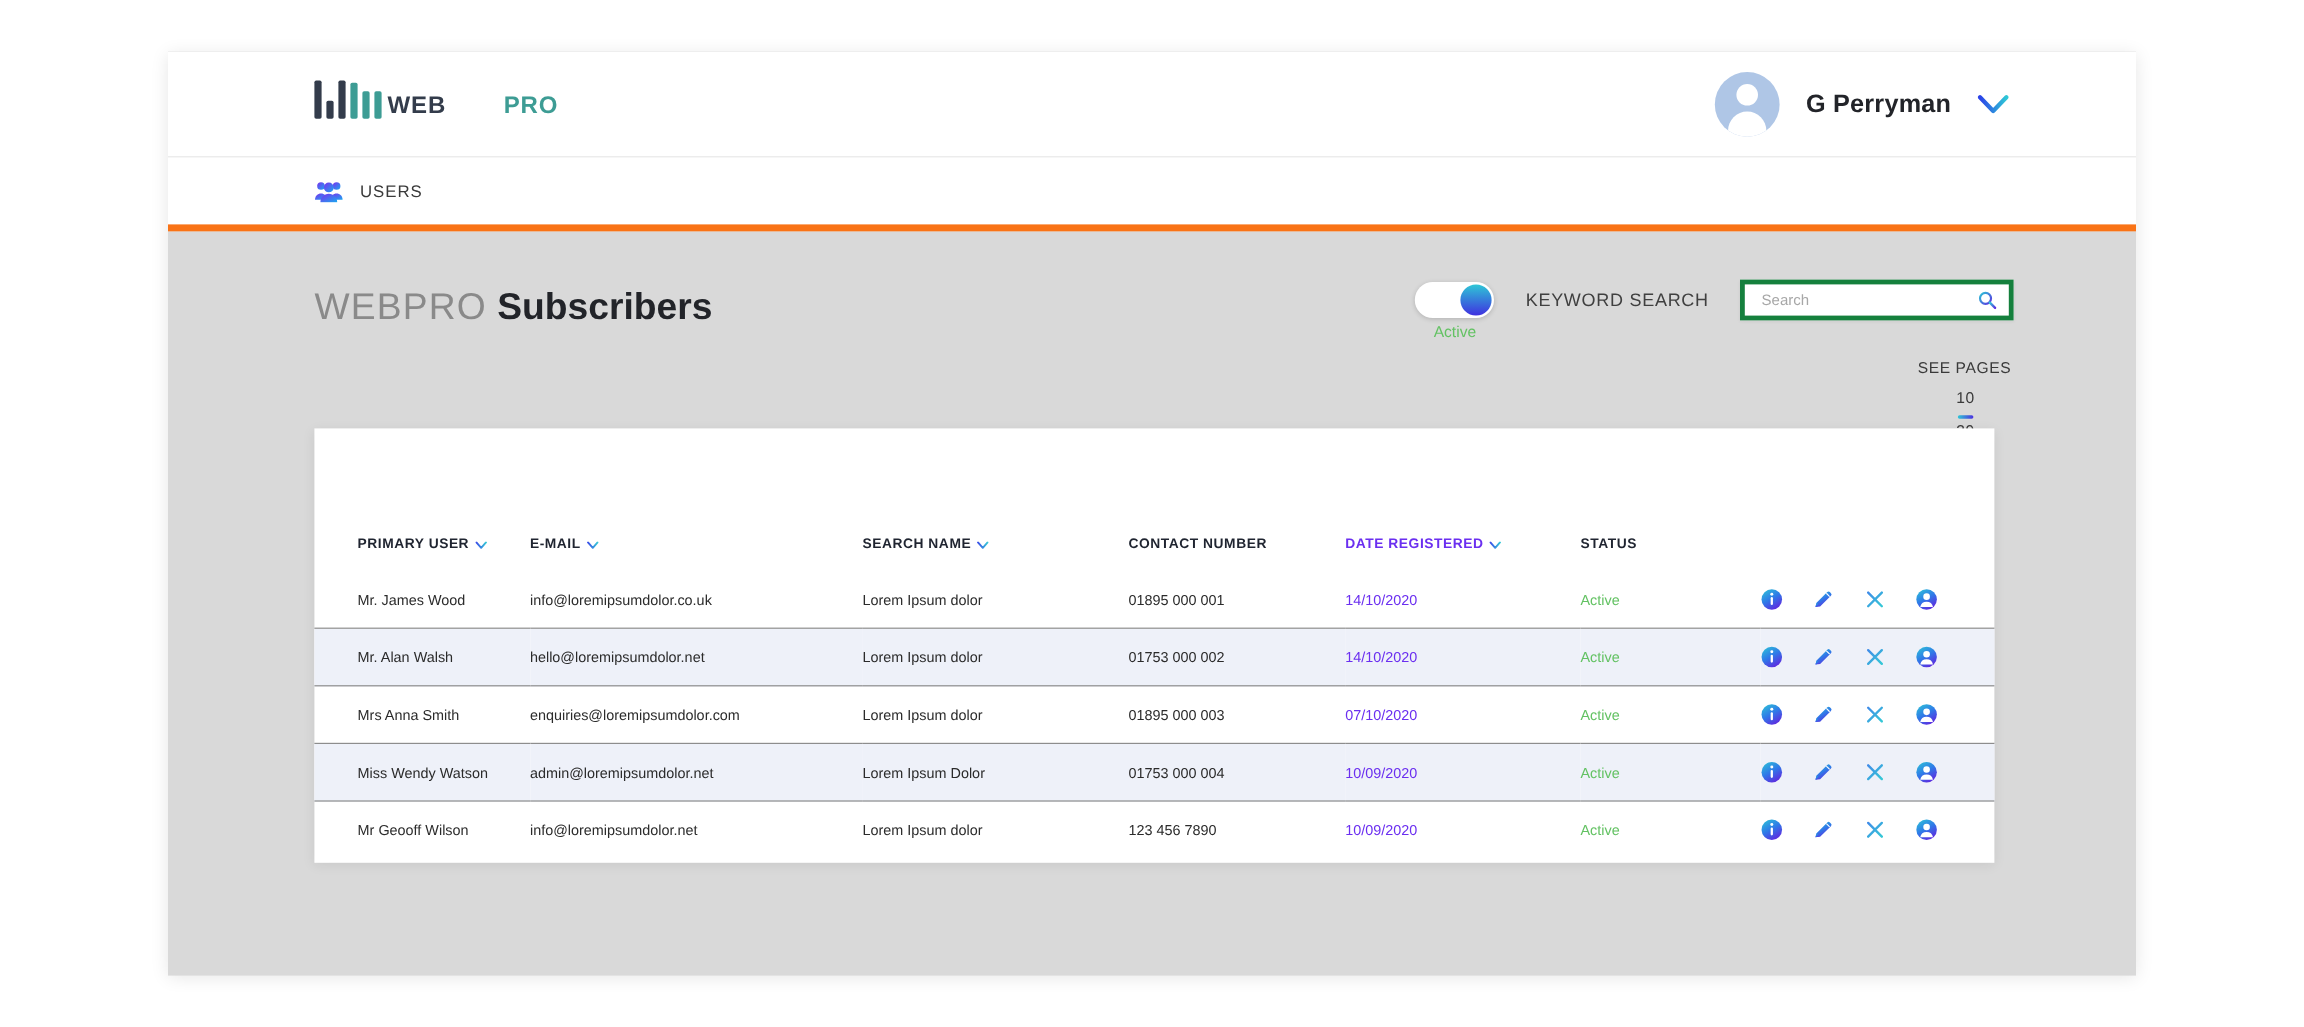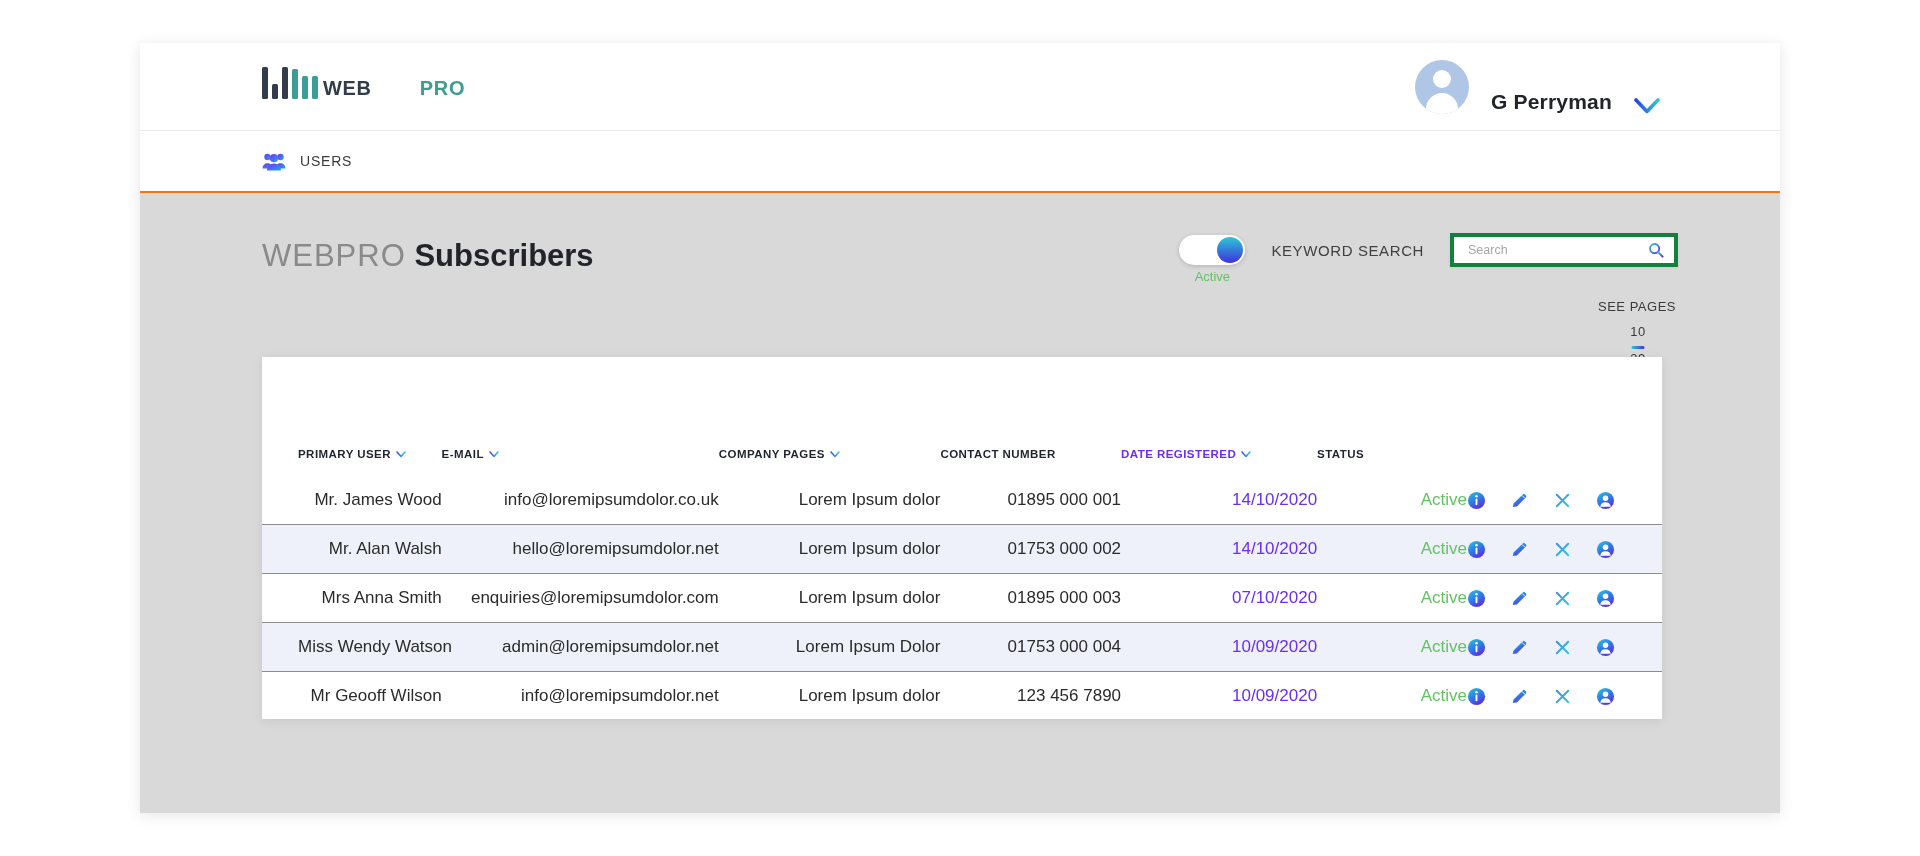--- a/index.html
+++ b/index.html
@@ -53,23 +53,23 @@
     font-weight: bold;
     letter-spacing: 0.7px;
     line-height: 1;
     padding-bottom: 1px;
   }
   .logo-web { color: #333c4b; }
   .logo-pro { color: #3d9c94; margin-left: 48px; }
 
   .user-area {
     position: absolute;
-    right: 120px; top: 50%;
+    right: 106px; top: 50%;
     transform: translateY(-50%);
-    display: flex; align-items: flex-end; gap: 22px;
+    display: flex; align-items: center; gap: 22px;
   }
   .avatar {
     width: 54px; height: 54px; border-radius: 50%;
     background: #afc6e6;
     position: relative; overflow: hidden;
   }
   .avatar::before {
     content: ""; position: absolute;
     width: 18px; height: 18px; border-radius: 50%;
     background: #ffffff; left: 18px; top: 10px;
@@ -83,21 +83,21 @@
     font-size: 21px; font-weight: bold; color: #222429;
     letter-spacing: 0.2px;
   }
   .chev-big { width: 26px; height: 16px; }
 
   
   .navbar {
     height: 62px;
     background: #ffffff;
     display: flex; align-items: center;
-    border-bottom: 2px solid #f97316;
+    border-bottom: 6px solid #f97316;
   }
   .nav-item {
     display: flex; align-items: center; gap: 14px;
     margin-left: 122px;
     cursor: pointer;
   }
   .nav-label {
     font-size: 14px; color: #3a3a3a; letter-spacing: 0.8px;
   }
 
@@ -204,26 +204,25 @@
   col.c-email   { width: 270px; }
   col.c-company { width: 216px; }
   col.c-phone   { width: 176px; }
   col.c-date    { width: 191px; }
   col.c-status  { width: 146px; }
   col.c-act     { width: 190px; }
 
   thead th:first-child, tbody td:first-child { padding-left: 36px; }
 
   tbody td {
-    font-size: 17px;
+    font-size: 12px;
     color: #2b2b2b;
     padding: 14px 0;
     height: 45px;
     white-space: nowrap;
-    text-align: right;
   }
   tbody tr.alt { background: #eef1f9; }
   tbody tr.alt td { border-top: 1px solid #8d8d8d; border-bottom: 1px solid #8d8d8d; }
   td.date   { color: #6b2ff0; }
   td.status { color: #63c263; }
 
   .actions { display: flex; align-items: center; gap: 24px; }
   .act-btn { width: 19px; height: 19px; cursor: pointer; display:block; }
 
   .spacer-row td { height: 56px; border: none; }
@@ -355,21 +354,21 @@
               <th>
                 <span class="hd">
                   <span>E-MAIL</span>
                   <svg width="10" height="7" viewBox="0 0 10 7">
                     <path d="M1 1 L5 5.5 L9 1" fill="none" stroke="url(#gC1)" stroke-width="1.6" stroke-linecap="round" stroke-linejoin="round"></path>
                   </svg>
                 </span>
               </th>
               <th>
                 <span class="hd">
-                  <span>COMPANY PAGES</span>
+                  <span>SEARCH NAME</span>
                   <svg width="10" height="7" viewBox="0 0 10 7">
                     <path d="M1 1 L5 5.5 L9 1" fill="none" stroke="url(#gC1)" stroke-width="1.6" stroke-linecap="round" stroke-linejoin="round"></path>
                   </svg>
                 </span>
               </th>
               <th>
                 <span class="hd">
                   <span>CONTACT NUMBER</span>
                 </span>
               </th>

